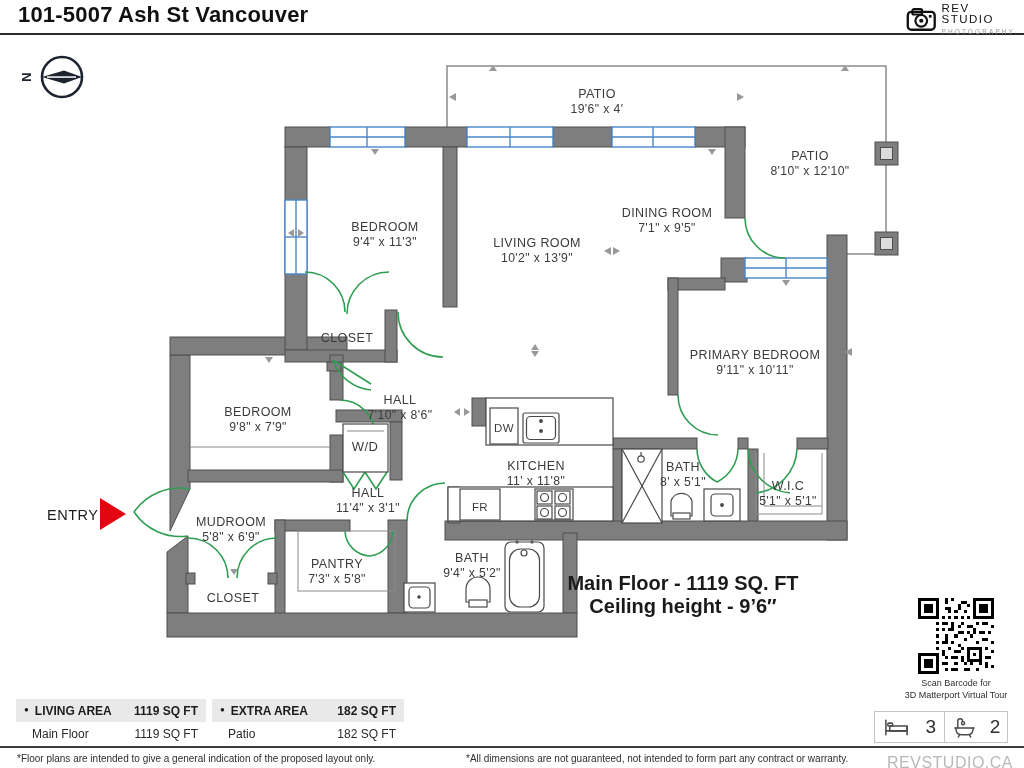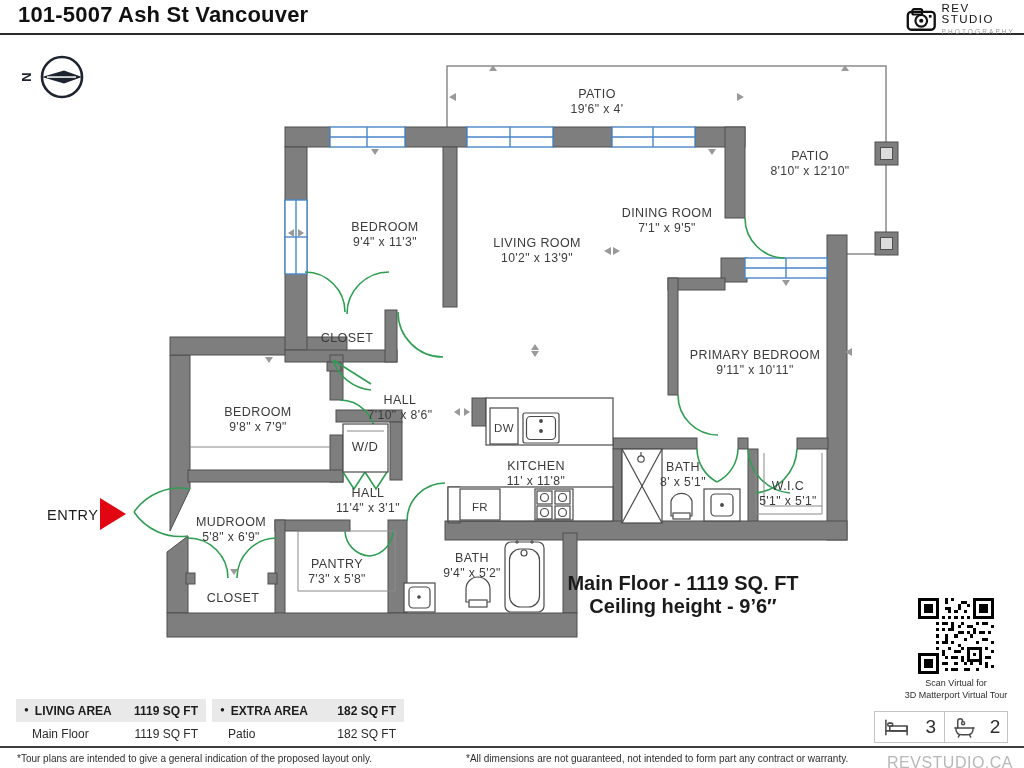--- a/index.html
+++ b/index.html
@@ -391,21 +391,21 @@
         <rect x="22" y="21" width="1" height="2"></rect>
       <rect x="9" y="23" width="1" height="1"></rect>
         <rect x="11" y="23" width="2" height="1"></rect>
         <rect x="15" y="23" width="2" height="1"></rect>
       <rect x="19" y="23" width="1" height="1"></rect>
         <rect x="24" y="22" width="1" height="1"></rect>
         <rect x="20" y="21" width="1" height="1"></rect>
     </g>
   </svg>
   <div class="qr-caption">
-    <div>Scan Virtual for</div>
+    <div>Scan Barcode for</div>
     <div>3D Matterport Virtual Tour</div>
   </div>
 </div>
 
 <div class="abs" id="stats">
   <div class="stat-box" id="stat-beds">
     <svg width="27" height="24" viewBox="0 0 28 24" fill="none" stroke="#4a4a4a" stroke-width="1.6" stroke-linecap="round">
       <line x1="3" y1="5" x2="3" y2="20"></line>
       <line x1="3" y1="16" x2="25" y2="16"></line>
       <line x1="25" y1="11" x2="25" y2="20"></line>
@@ -420,15 +420,15 @@
       <path d="M4 13 c0 5 2.5 7 6 7 h6 c3.5 0 6 -2 6 -7"></path>
       <path d="M6 13 V6 a2.5 2.5 0 0 1 5 0"></path>
       <circle cx="11.5" cy="8" r="1.6"></circle>
       <path d="M8 20 l-1.5 2.5 M18 20 l1.5 2.5"></path>
     </svg>
     <span class="stat-num">2</span>
   </div>
 </div>
 
 <div class="abs" id="footer-rule"></div>
-<div class="abs footnote" id="note-left">*Tour plans are intended to give a general indication of the proposed layout only.</div>
+<div class="abs footnote" id="note-left">*Floor plans are intended to give a general indication of the proposed layout only.</div>
 <div class="abs footnote" id="note-right">*All dimensions are not guaranteed, not intended to form part any contract or warranty.</div>
 <div class="abs" id="footer-brand">REVSTUDIO.CA</div>
 
 </body></html>

